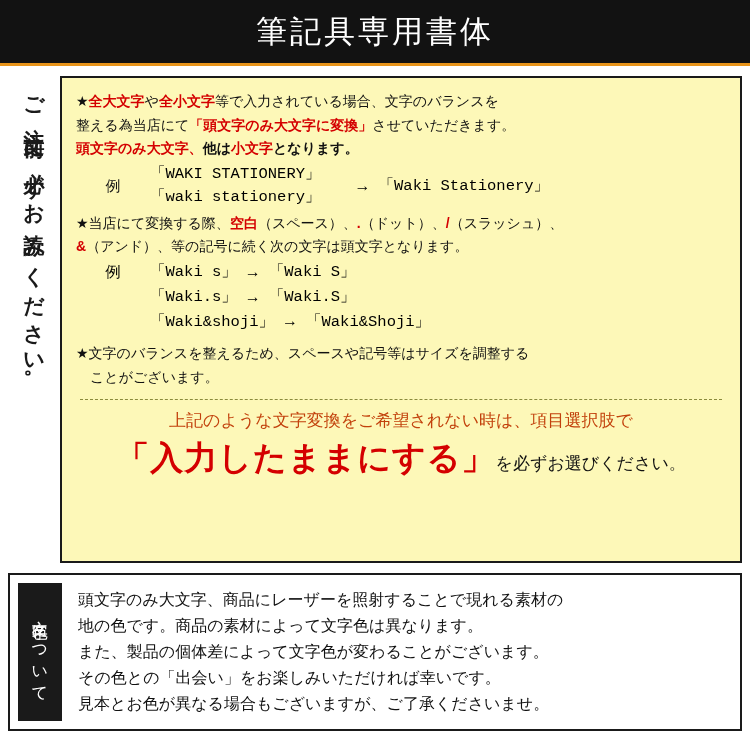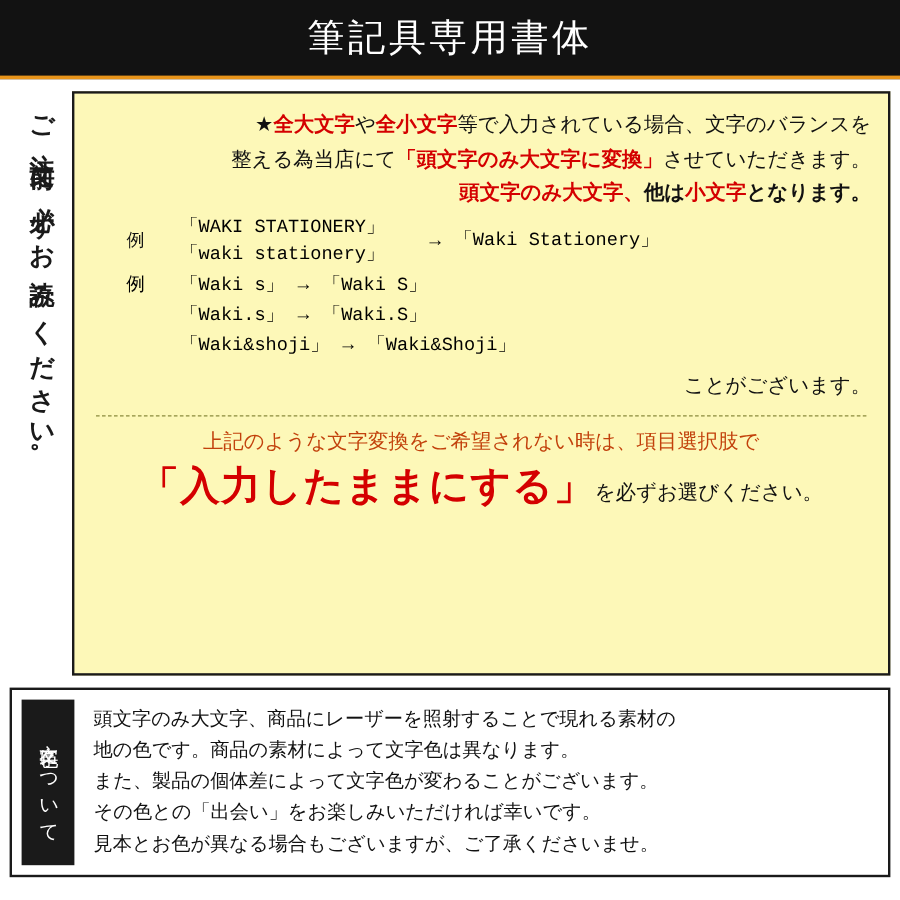--- a/index.html
+++ b/index.html
@@ -50,25 +50,24 @@
   .yellow-box{
     flex:1;
     background:#fdf8b8;
     border:2px solid #1a1a1a;
     box-sizing:border-box;
     padding:12px 14px 10px 14px;
     position:relative;
   }
 
   .ln{
-    font-size:17px;
+    font-size:14px;
     line-height:1.62;
     color:#111;
     margin:0 0 1px 0;
-    text-align:right;
   }
   .b{font-weight:bold;}
   .red{color:#d40000;font-weight:bold;}
   .mono{font-family:"Liberation Mono","DejaVu Sans Mono",monospace;}
 
   .star-block{margin-bottom:2px;}
 
   .example-row{
     display:flex;align-items:center;
     margin:3px 0 2px 0;
@@ -165,20 +164,24 @@
       <div class="example-row">
         <div class="ex-label">例</div>
         <div class="ex-col">
           <div class="ex-line mono">「WAKI STATIONERY」</div>
           <div class="ex-line mono">「waki stationery」</div>
         </div>
         <div class="arrow">→</div>
         <div class="ex-line mono">「Waki Stationery」</div>
       </div>
 
+      <div class="star-block">
+        <p class="ln"><span>★当店にて変換する際、</span><span class="red">空白</span><span>（スペース）、</span><span class="red">.</span><span>（ドット）、</span><span class="red">/</span><span>（スラッシュ）、</span></p>
+        <p class="ln"><span class="red">&amp;</span><span>（アンド）、等の記号に続く次の文字は頭文字となります。</span></p>
+      </div>
 
       <div class="ex2">
         <div class="row">
           <div class="lbl">例</div>
           <span class="mono">「Waki s」</span>
           <span class="arrow" style="padding:0 8px;">→</span>
           <span class="mono">「Waki S」</span>
         </div>
         <div class="row">
           <div class="pad"></div>
@@ -188,20 +191,21 @@
         </div>
         <div class="row">
           <div class="pad"></div>
           <span class="mono">「Waki&amp;shoji」</span>
           <span class="arrow" style="padding:0 8px;">→</span>
           <span class="mono">「Waki&amp;Shoji」</span>
         </div>
       </div>
 
       <div class="star-block" style="margin-top:8px;">
+        <p class="ln">★文字のバランスを整えるため、スペースや記号等はサイズを調整する</p>
         <p class="ln" style="padding-left:14px;">ことがございます。</p>
       </div>
 
       <hr class="dashed">
 
       <p class="closing1">上記のような文字変換をご希望されない時は、項目選択肢で</p>
       <p class="closing2"><span class="big">「入力したままにする」</span><span>を必ずお選びください。</span></p>
 
     </div>
   </div>

